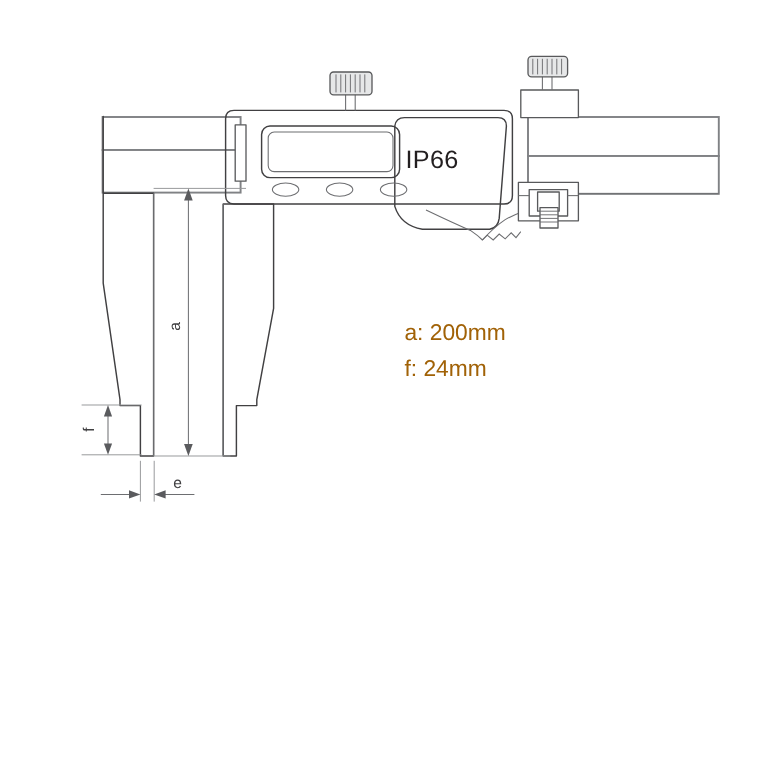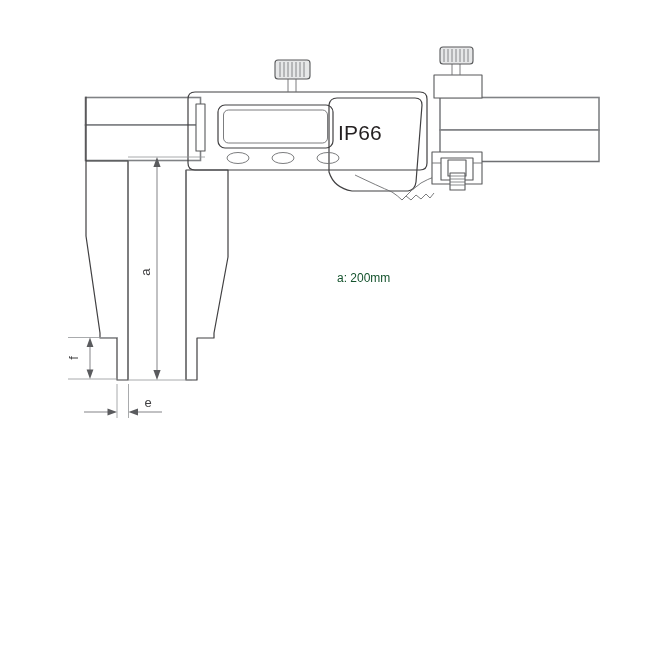--- a/index.html
+++ b/index.html
@@ -85,22 +85,22 @@
     letter-spacing: 0.2px;
   }
   #spec-list {
     position: absolute;
     left: 337px;
     top: 263px;
     width: 200px;
   }
   #spec-list .spec-row {
     font-family: "Liberation Sans", sans-serif;
-    font-size: 12px;
-    color: #14532d;
+    font-size: 19px;
+    color: #a16207;
     line-height: 30px;
     white-space: nowrap;
   }
 </style>
 </head>
 <body>
 
 <div id="drawing-root">
 
   <svg id="caliper-svg" viewBox="0 0 650 650" xmlns="http://www.w3.org/2000/svg">
@@ -272,15 +272,16 @@
       <polygon class="arrowfill" points="128.5,412 138,408.6 138,415.4"></polygon>
       <text class="dimtext" x="148" y="407" text-anchor="middle">e</text>
     </g>
 
     <text class="ip-label" x="360" y="140" text-anchor="middle">IP66</text>
 
   </svg>
 
   <div id="spec-list">
     <div class="spec-row">a: 200mm</div>
+    <div class="spec-row">f: 24mm</div>
   </div>
 
 </div>
 
 </body></html>

